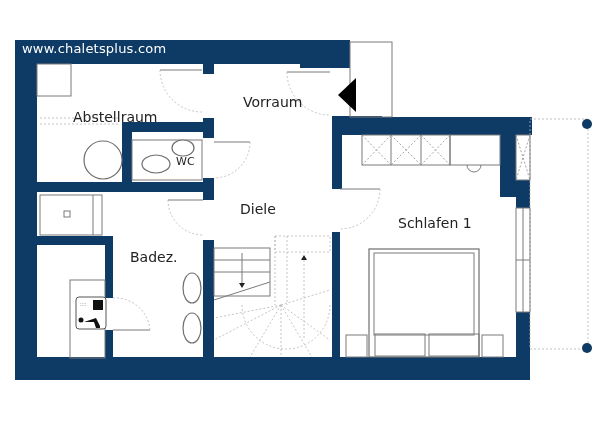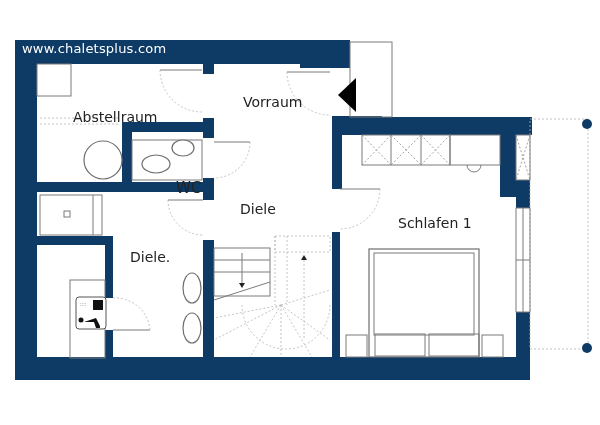--- a/index.html
+++ b/index.html
@@ -151,16 +151,16 @@
     <line class="dash" x1="281" y1="305" x2="330" y2="340"></line>
     <line class="dash" x1="281" y1="305" x2="214" y2="340"></line>
     <line class="dash" x1="281" y1="305" x2="330" y2="290"></line>
     <line class="dash" x1="281" y1="305" x2="214" y2="318"></line>
   </g>
 </svg>
 
 <div class="url">www.chaletsplus.com</div>
 <div class="lbl" style="left:73px;top:110px;">Abstellraum</div>
 <div class="lbl" style="left:243px;top:95px;">Vorraum</div>
-<div class="lbl" style="left:176px;top:181px;font-size:15px;text-align:right;">WC</div>
+<div class="lbl" style="left:176px;top:156px;font-size:11px;text-align:right;">WC</div>
 <div class="lbl" style="left:240px;top:202px;">Diele</div>
-<div class="lbl" style="left:130px;top:250px;">Diele.</div>
+<div class="lbl" style="left:130px;top:250px;">Badez.</div>
 <div class="lbl" style="left:398px;top:216px;">Schlafen 1</div>
 
 </body></html>

